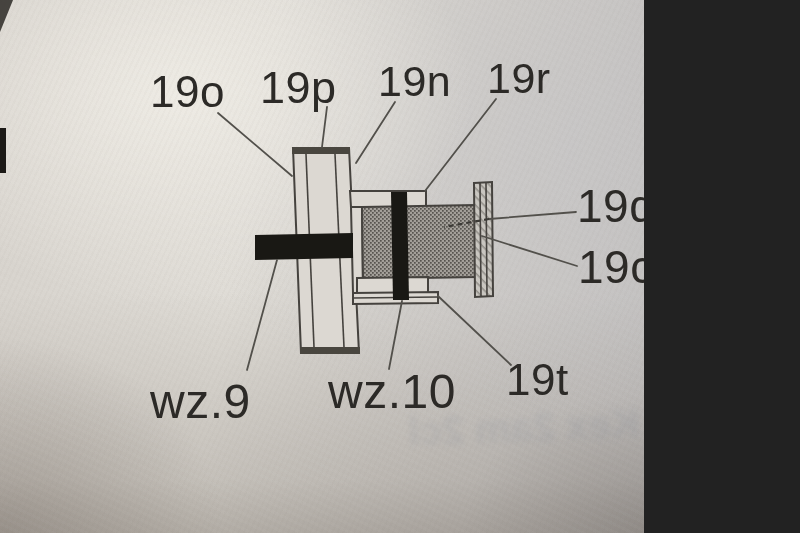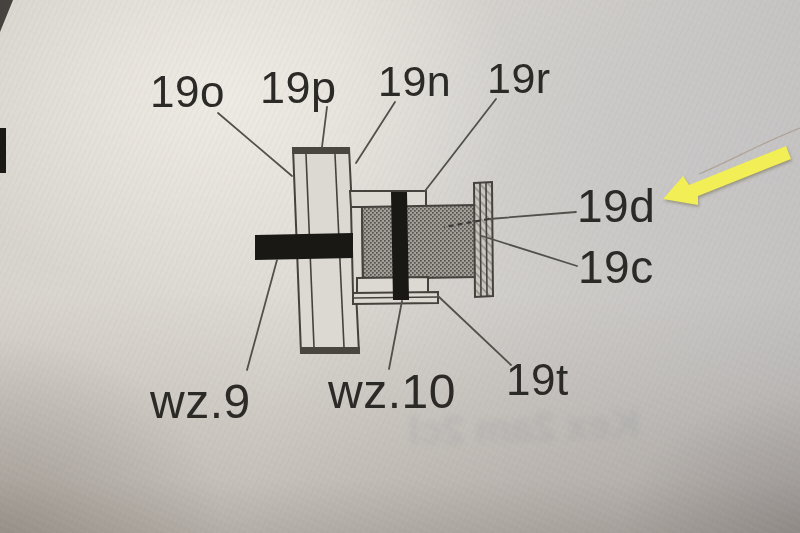--- a/index.html
+++ b/index.html
@@ -1,17 +1,17 @@
 <!DOCTYPE html>
 <html><head>
 <meta charset="utf-8">
 <style>
   html,body{margin:0;padding:0;background:#222;}
   .photo{
-    position:relative;width:800px;height:533px;overflow:hidden;
+    position:relative;width:644px;height:533px;overflow:hidden;
     font-family:"Liberation Sans",sans-serif;
     background:
       radial-gradient(420px 300px at 28% 18%, rgba(240,237,230,.9), rgba(240,237,230,0) 70%),
       radial-gradient(520px 400px at 88% 28%, rgba(197,197,200,.45), rgba(197,197,200,0) 75%),
       linear-gradient(180deg, rgba(0,0,0,0) 55%, rgba(96,86,76,.20) 90%, rgba(88,78,68,.32) 100%),
       radial-gradient(320px 280px at 0% 100%, rgba(95,85,78,.30), rgba(95,85,78,0) 70%),
       radial-gradient(260px 200px at 100% 100%, rgba(80,74,70,.22), rgba(80,74,70,0) 70%),
       linear-gradient(100deg, #d6d2cc, #dedbd5 38%, #cecbc7 70%, #c1bfbe 100%);
   }
   .grain{

